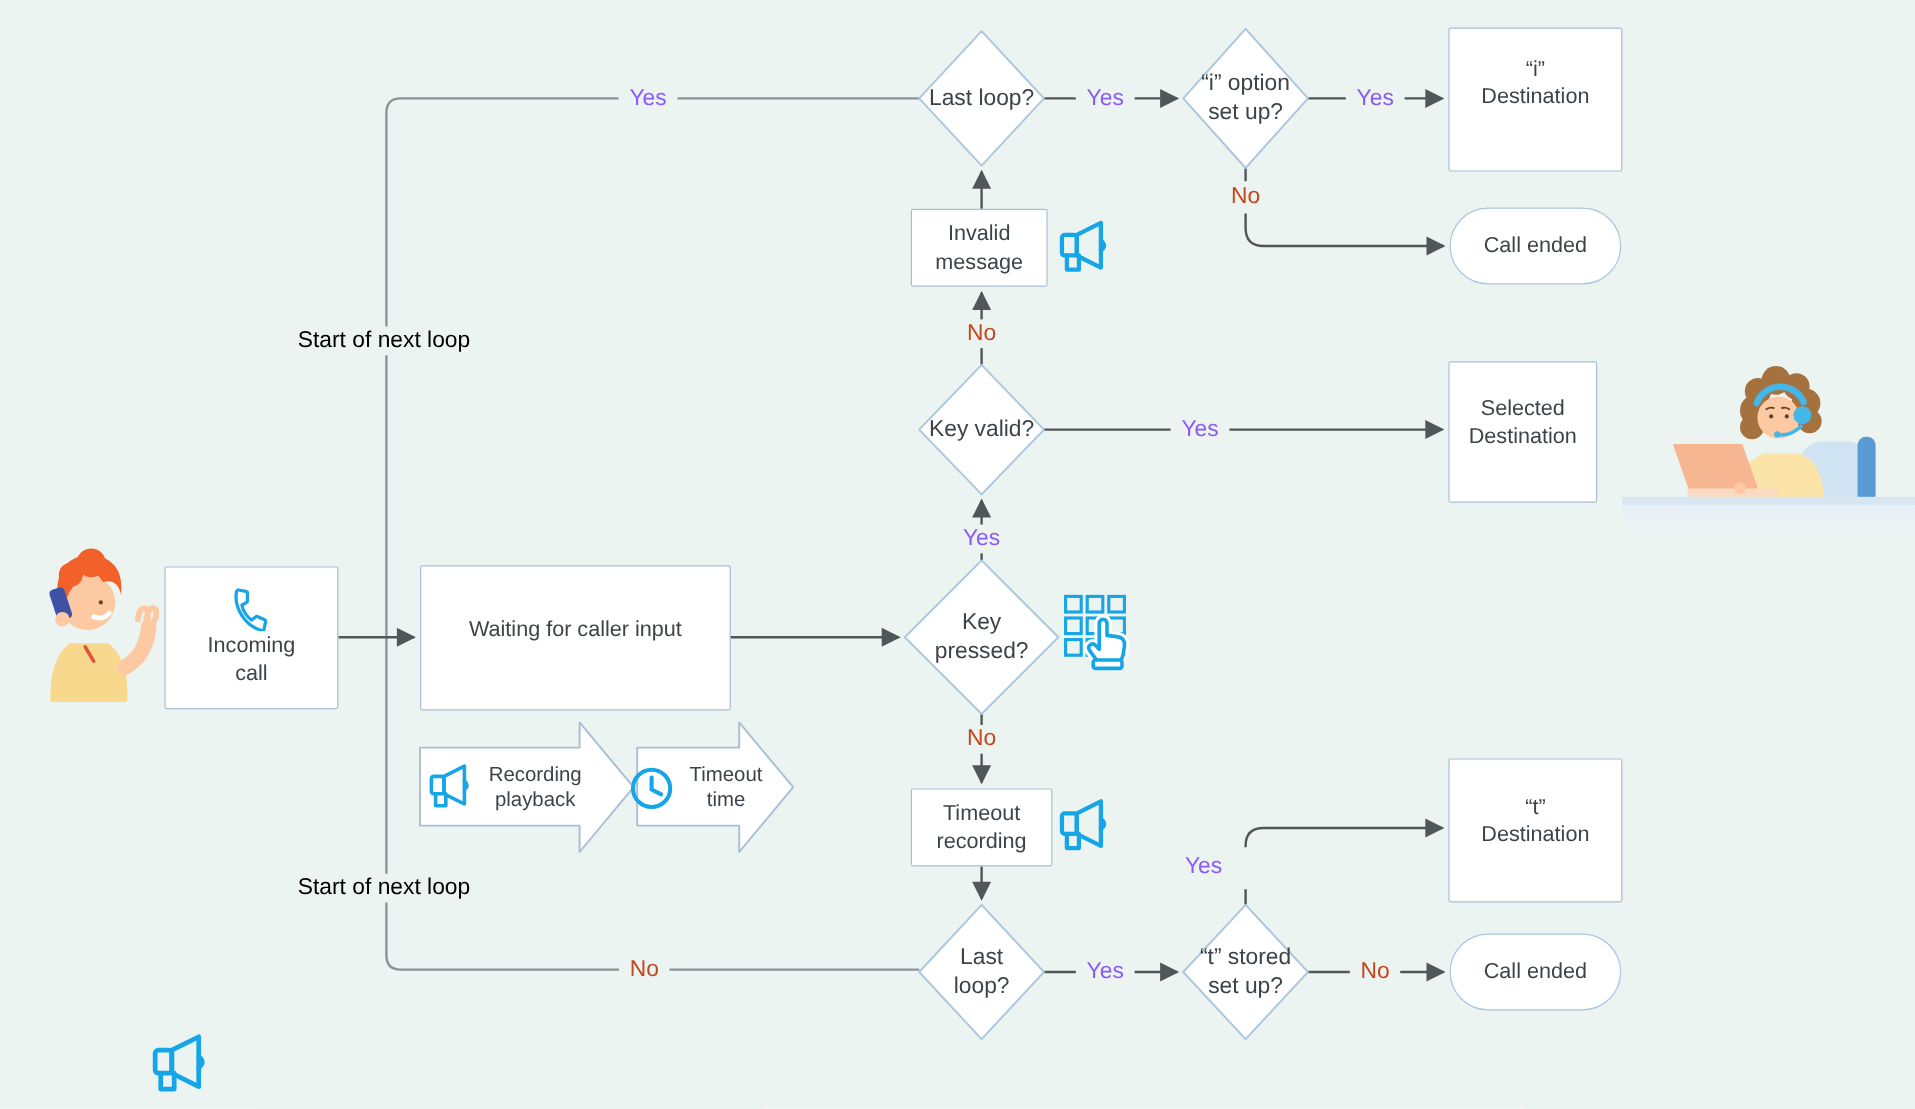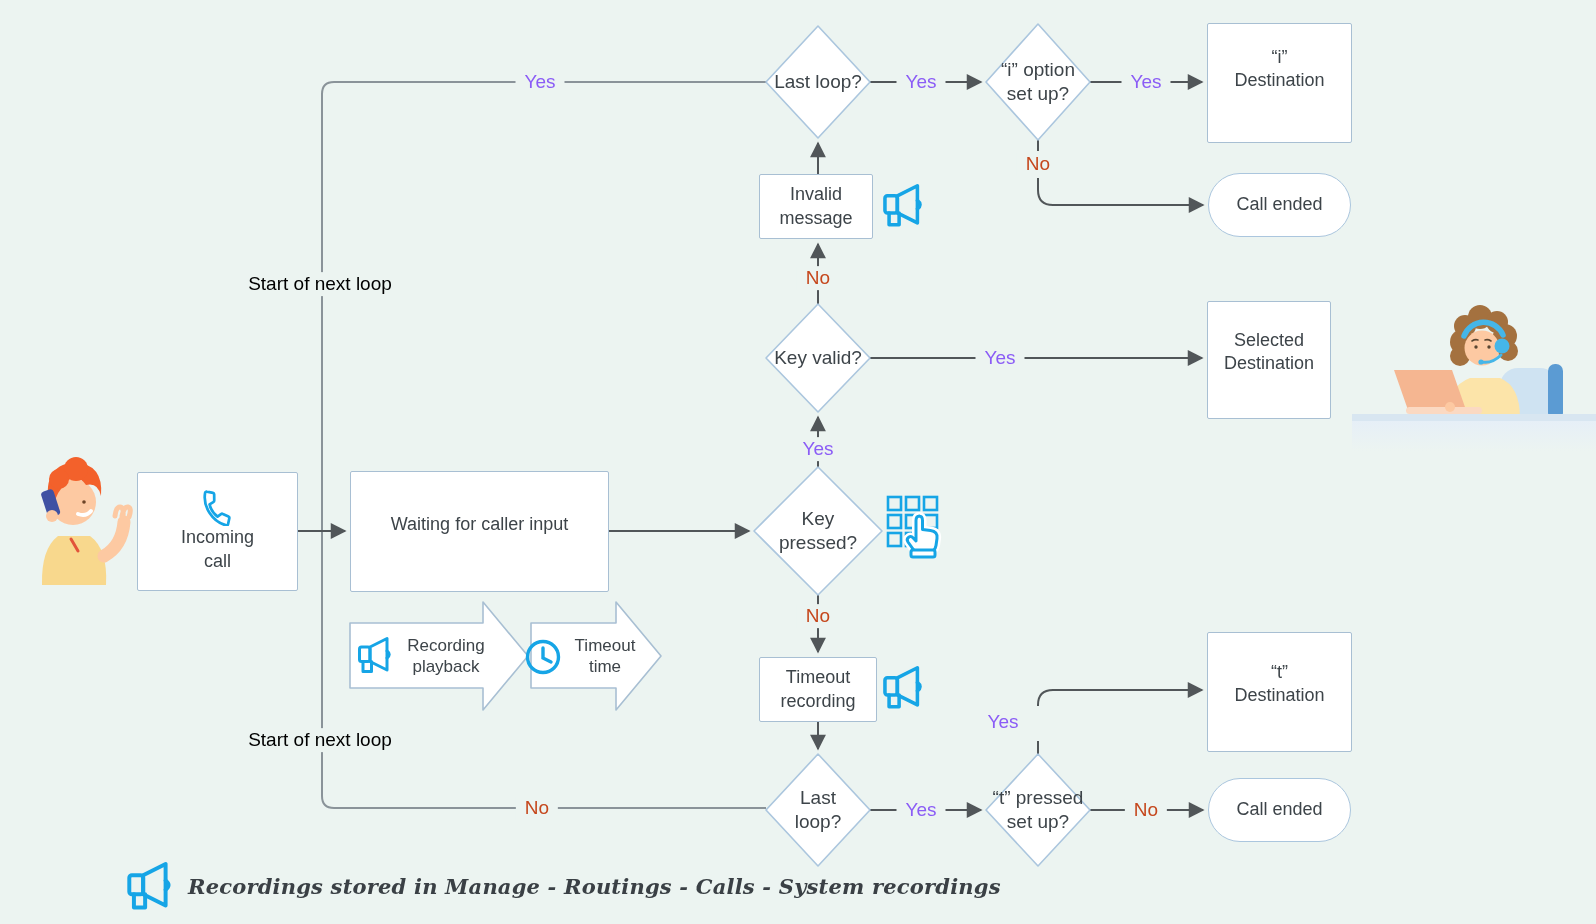--- a/index.html
+++ b/index.html
@@ -155,21 +155,21 @@
       <circle cx="129" cy="66" r="2.6" fill="#45b6e8"></circle>
       <path d="M42,74 L100,74 L114,114 L56,114 Z" fill="#f5b691"></path>
       <rect x="54" y="111" width="76" height="7" rx="3.5" fill="#fbd9c2"></rect>
       <circle cx="98" cy="111" r="5" fill="#fdc9a2"></circle>
       <rect x="0" y="118" width="244" height="7" fill="#d8e6f1"></rect>
       <rect x="0" y="125" width="244" height="30" fill="url(#dg)"></rect>
     </g>
 
   </svg>
 
-  <div class="node" style="left:137px;top:472px;width:161px;height:119px;">
+  <div class="node" style="left:137px;top:472px;width:145px;height:119px;">
     <svg width="36" height="36" viewBox="0 0 24 24">
       <path d="M6.6,2.8 C7.1,2.8 7.5,3.1 7.6,3.6 l0.9,4 c0.1,0.4 0,0.9 -0.4,1.2 L6,10.8 c1.4,3 3.9,5.5 6.9,6.9 l1.9,-2.1 c0.3,-0.4 0.8,-0.5 1.2,-0.4 l4,0.9 c0.5,0.1 0.8,0.5 0.8,1 v4.1 c0,0.6 -0.5,1 -1,1 C10.4,21.9 1.8,13.3 1.5,3.9 c0,-0.6 0.4,-1 1,-1 z" fill="none" stroke="#16a5e6" stroke-width="1.8" stroke-linejoin="round" transform="rotate(12 12 12)"></path>
     </svg>
     <span>Incoming
 call</span>
   </div>
 
   <div class="node" style="left:350px;top:471px;width:259px;height:121px;padding-bottom:14px;">
     <span>Waiting for caller input</span>
   </div>
@@ -208,21 +208,21 @@
   </div>
 
   <div class="lbl" style="left:818px;top:82px;">Last loop?</div>
   <div class="lbl" style="left:1038px;top:82px;">“i” option
 set up?</div>
   <div class="lbl" style="left:818px;top:358px;">Key valid?</div>
   <div class="lbl" style="left:818px;top:531px;">Key
 pressed?</div>
   <div class="lbl" style="left:818px;top:810px;">Last
 loop?</div>
-  <div class="lbl" style="left:1038px;top:810px;">“t” pressed
+  <div class="lbl" style="left:1038px;top:810px;">“t” stored
 set up?</div>
   <div class="lbl small" style="left:446px;top:656px;">Recording
 playback</div>
   <div class="lbl small" style="left:605px;top:656px;">Timeout
 time</div>
 
   <div class="lbl gap yes" style="left:540px;top:82px;">Yes</div>
   <div class="lbl gap yes" style="left:921px;top:82px;">Yes</div>
   <div class="lbl gap yes" style="left:1146px;top:82px;">Yes</div>
   <div class="lbl gap no" style="left:1038px;top:164px;">No</div>
@@ -230,15 +230,14 @@
   <div class="lbl gap yes" style="left:1000px;top:358px;">Yes</div>
   <div class="lbl gap yes" style="left:818px;top:449px;">Yes</div>
   <div class="lbl gap no" style="left:818px;top:616px;">No</div>
   <div class="lbl yes" style="left:1003px;top:722px;">Yes</div>
   <div class="lbl gap yes" style="left:921px;top:810px;">Yes</div>
   <div class="lbl gap no" style="left:1146px;top:810px;">No</div>
   <div class="lbl gap no" style="left:537px;top:808px;">No</div>
   <div class="lbl gap plain" style="left:320px;top:284px;">Start of next loop</div>
   <div class="lbl gap plain" style="left:320px;top:740px;">Start of next loop</div>
 
-  <div class="note-text">Recordings stored in Manage - Routings - Calls - System recordings</div>
 
 </div>
 
 </body></html>

